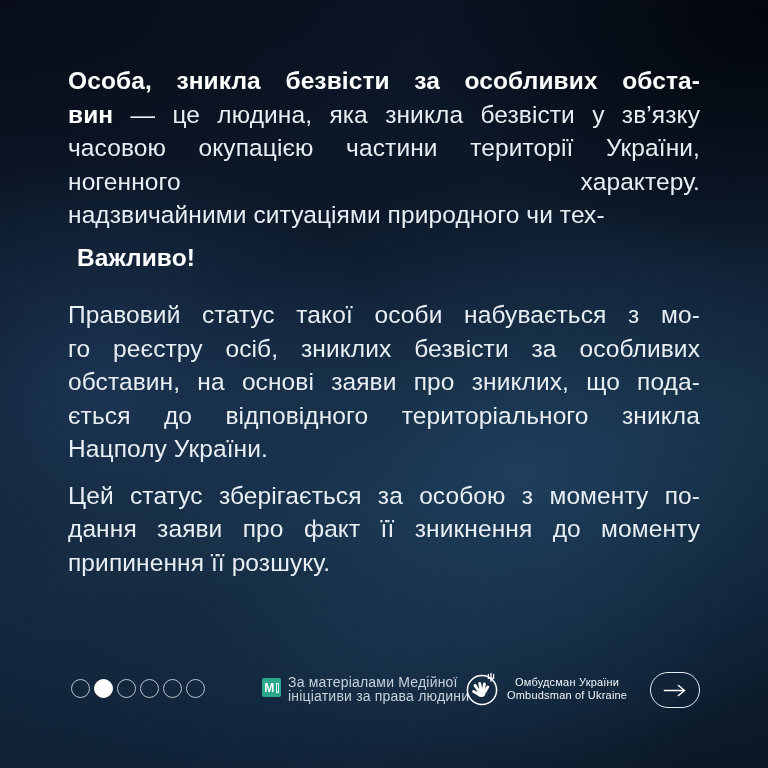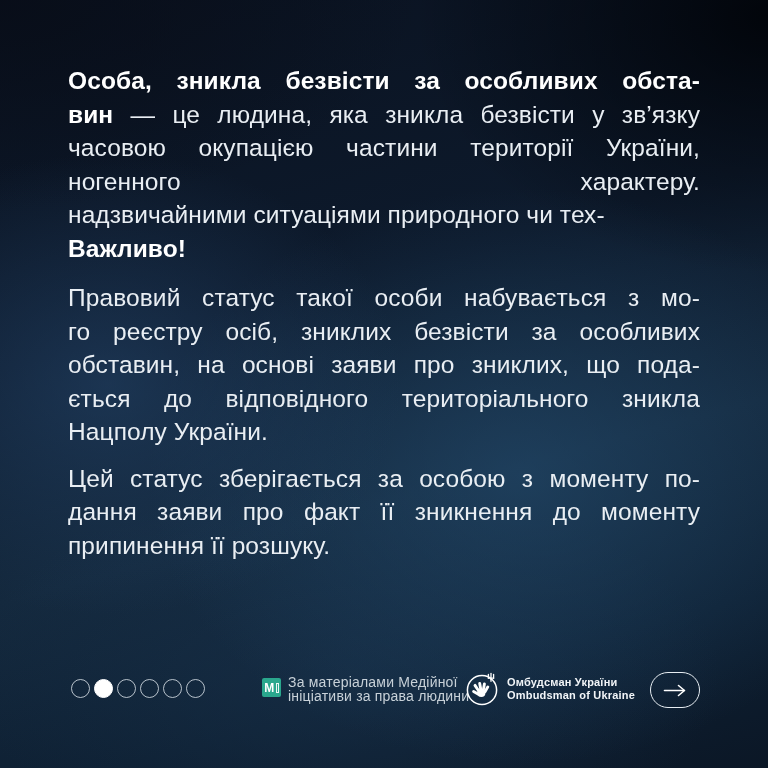--- a/index.html
+++ b/index.html
@@ -27,25 +27,25 @@
   }
   .para{margin:0;}
   .line{
     text-align:justify;
     text-align-last:justify;
     white-space:normal;
   }
   .line:last-child{ text-align-last:left; }
   .line .bold{ font-weight:bold; color:#ffffff; }
   h2.label{
-    margin:0; padding:0;
+    margin:9px; padding:0;
     font-size:24.5px; line-height:33.5px;
     font-weight:bold; color:#ffffff;
   }
-  .p2{ margin-top:16px; }
+  .p2{ margin-top:24px; }
   .p3{ margin-top:13px; }
 
   
   .footer{ position:absolute; left:0; right:0; top:668px; height:44px; }
   .dots{
     position:absolute; left:71px; top:11px;
     display:flex; gap:4px; align-items:center;
   }
   .dot{
     width:19px; height:19px; border-radius:50%;
@@ -72,21 +72,21 @@
   }
   .credit-text{
     color:#c8d1d8; font-size:14px; line-height:13.5px; letter-spacing:0.2px;
   }
 
   .ombudsman{
     position:absolute; left:464px; top:3px;
     display:flex; align-items:center; gap:7px;
   }
   .omb-text{
-    color:#f2f5f8; font-size:11px; line-height:13.5px; font-weight:bold; letter-spacing:0.2px;
+    color:#f2f5f8; font-size:11px; line-height:13.5px; font-weight:normal; letter-spacing:0.2px;text-align:center;
   }
 
   .next-btn{
     position:absolute; left:650px; top:4px;
     width:50px; height:36px;
     background:transparent;
     border:1.6px solid #e7edf2;
     border-radius:18px;
     display:flex; align-items:center; justify-content:center;
     cursor:pointer; padding:0;

